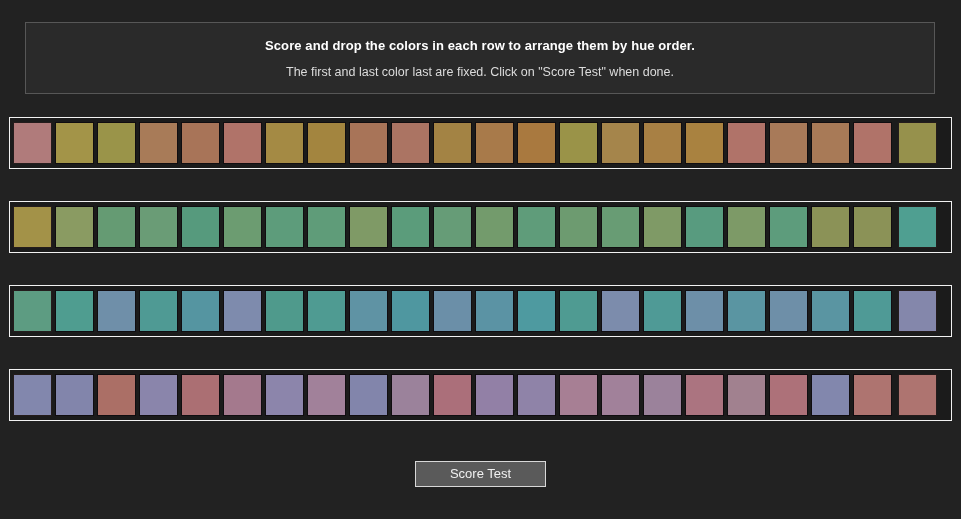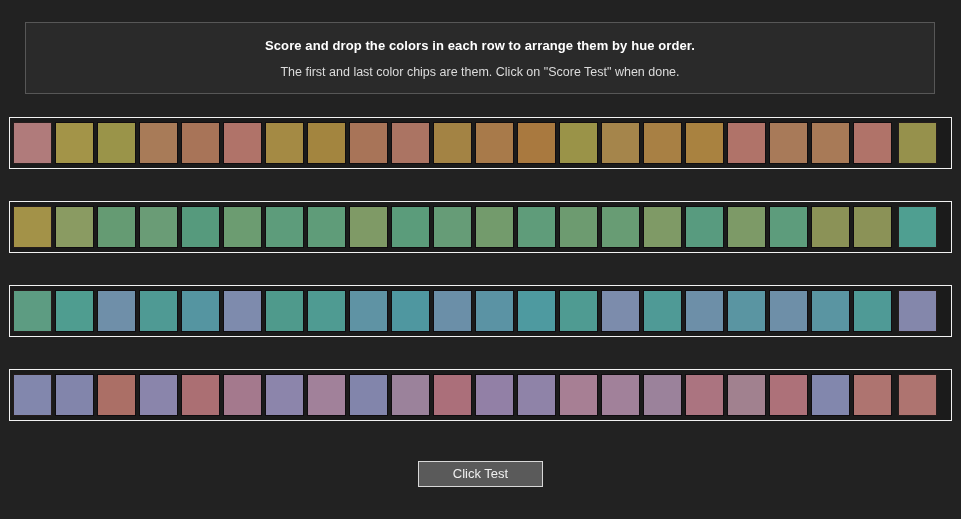--- a/index.html
+++ b/index.html
@@ -102,21 +102,21 @@
     padding: 4px 34px;
     line-height: 16px;
     cursor: pointer;
   }
 </style>
 </head>
 <body>
 
 <div class="instructions">
   <div class="instr-line1">Score and drop the colors in each row to arrange them by hue order.</div>
-  <div class="instr-line2">The first and last color chips are them. Click on "Score Test" when done.</div>
+  <div class="instr-line2">The first and last color last are fixed. Click on "Score Test" when done.</div>
 </div>
 
 <div class="rows-area">
   <div class="color-row">
       <div class="chip fixed-left" style="background: rgb(176, 123, 123);"></div>
       <div class="chip" style="background: rgb(163, 148, 72);"></div>
       <div class="chip" style="background: rgb(154, 148, 73);"></div>
       <div class="chip" style="background: rgb(168, 123, 88);"></div>
       <div class="chip" style="background: rgb(168, 116, 88);"></div>
       <div class="chip" style="background: rgb(176, 115, 105);"></div>
@@ -205,14 +205,14 @@
       <div class="chip" style="background: rgb(171, 116, 128);"></div>
       <div class="chip" style="background: rgb(161, 129, 143);"></div>
       <div class="chip" style="background: rgb(173, 113, 121);"></div>
       <div class="chip" style="background: rgb(130, 135, 173);"></div>
       <div class="chip" style="background: rgb(174, 116, 112);"></div>
       <div class="chip fixed-right" style="background: rgb(174, 116, 112);"></div>
     </div>
 </div>
 
 <div class="button-bar">
-  <button class="score-button">Click Test</button>
+  <button class="score-button">Score Test</button>
 </div>
 
 </body></html>

